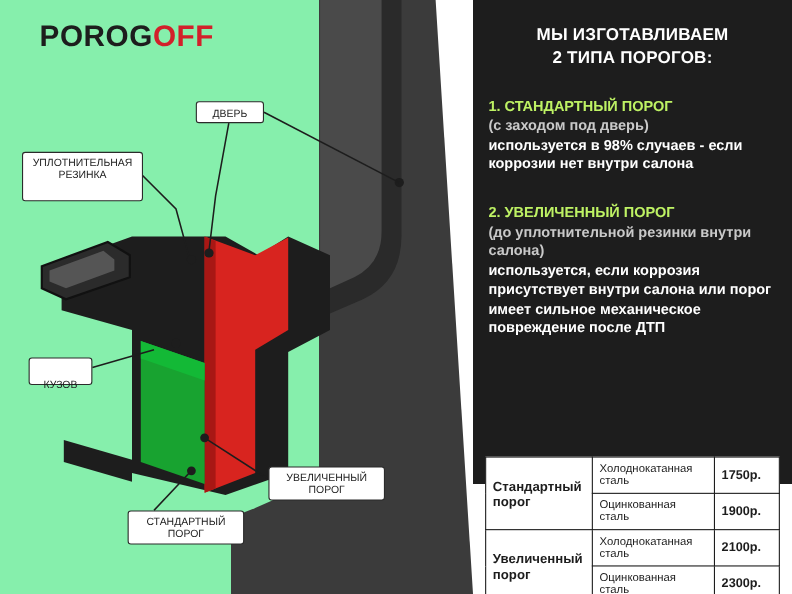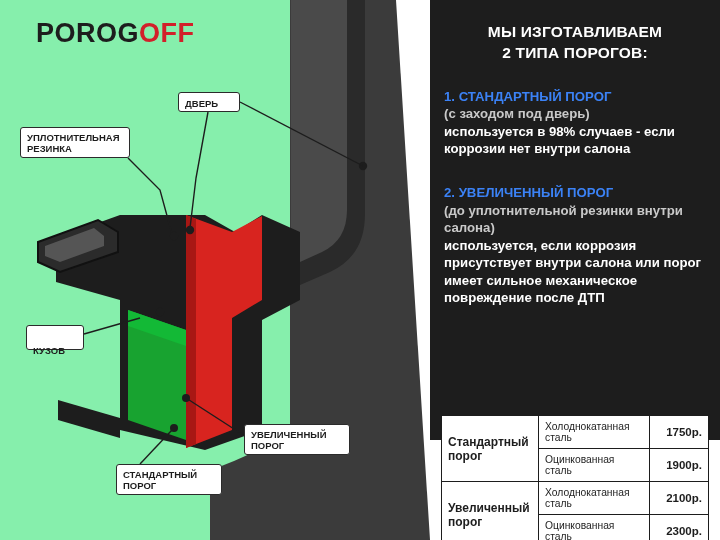--- a/index.html
+++ b/index.html
@@ -41,29 +41,30 @@
     left: 0; top: 0;
   }
 
   
   .callout {
     position: absolute;
     background: #ffffff;
     border: 1.6px solid #2b2b2b;
     border-radius: 3px;
     font-size: 9.5px;
-    font-weight: bold;
+    font-weight: normal;
     color: #1d1d1d;
+    text-align: center;
     line-height: 1.18;
     padding: 4px 6px;
     box-sizing: border-box;
     white-space: pre-line;
   }
   .c-door      { left: 178px; top: 92px;  width: 62px;  height: 20px; padding-top: 5px;}
-  .c-seal      { left: 20px;  top: 127px; width: 110px; height: 31px; }
+  .c-seal      { left: 20px;  top: 138px; width: 110px; height: 45px; }
   .c-body      { left: 26px;  top: 325px; width: 58px;  height: 21px; padding-top: 19px;}
   .c-enlarged  { left: 244px; top: 424px; width: 106px; height: 31px; }
   .c-standard  { left: 68px;  top: 464px; width: 106px; height: 31px; margin-left: 48px; }
 
   
   .right-panel {
     position: absolute;
     left: 430px; top: 0;
     width: 290px; height: 440px;
     background: #1d1d1d;
@@ -78,21 +79,21 @@
     letter-spacing: 0.2px;
   }
   .block {
     padding: 0 14px;
     font-size: 13.2px;
     line-height: 1.33;
     font-weight: bold;
   }
   .block-1 { margin-top: 24px; }
   .block-2 { margin-top: 26px; }
-  .accent-red { color: #3b82f6; }
+  .accent-red { color: #bef264; }
   .sub-grey { color: #c9c9c9; font-weight: bold; }
 
   
   .price-table {
     position: absolute;
     left: 441px; top: 415px;
     width: 268px;
     border-collapse: collapse;
     background: #ffffff;
     color: #1d1d1d;
@@ -107,21 +108,21 @@
   .pt-name {
     font-weight: bold;
     font-size: 12px;
     width: 84px;
   }
   .pt-mat { font-size: 10.3px; }
   .pt-price {
     font-weight: bold;
     font-size: 11.5px;
     width: 46px;
-    text-align: right;
+    text-align: left;
   }
   .watermark {
     position: absolute;
     right: 14px; bottom: 6px;
     font-size: 16px;
     color: rgba(255,255,255,0.45);
     font-weight: bold;
     letter-spacing: 1px;
     pointer-events: none;
   }

